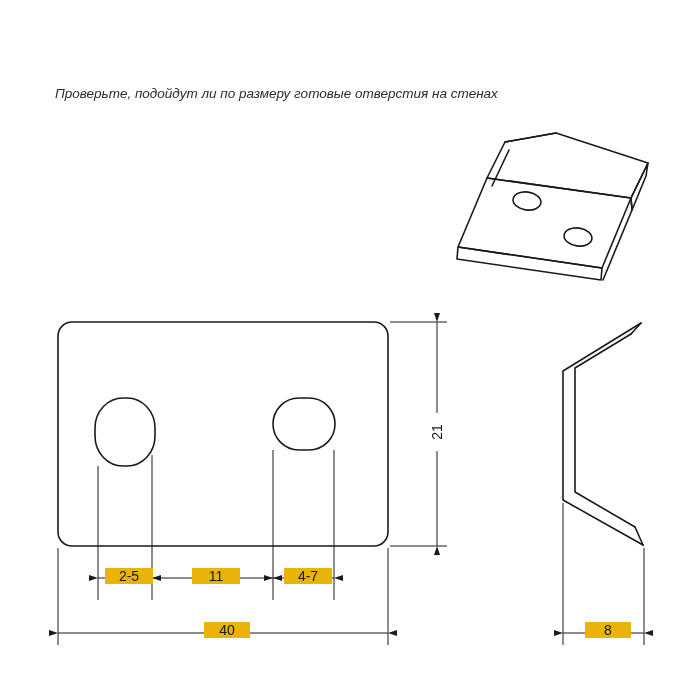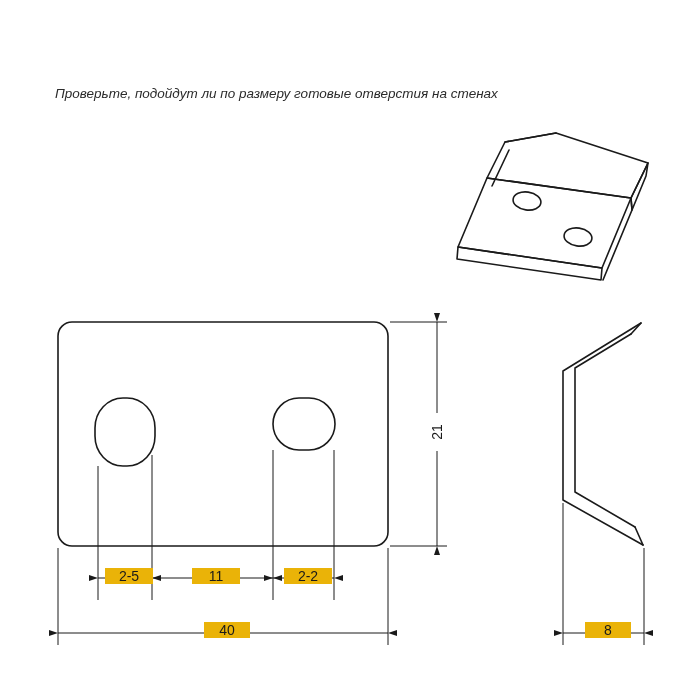--- a/index.html
+++ b/index.html
@@ -150,21 +150,21 @@
       <line x1="563" y1="503" x2="563" y2="645"></line>
       <line x1="644" y1="548" x2="644" y2="645"></line>
       <line x1="563" y1="633" x2="644" y2="633" marker-start="url(#arrL)" marker-end="url(#arrR)"></line>
     </g>
   </svg>
 
   <div class="dim-label" style="left:105px; top:568px; width:40px;">2-5</div>
 
   <div class="dim-label" style="left:192px; top:568px; width:40px;">11</div>
 
-  <div class="dim-label" style="left:284px; top:568px; width:40px;">2-2</div>
+  <div class="dim-label" style="left:284px; top:568px; width:40px;">4-7</div>
 
   <div class="dim-label" style="left:204px; top:622px; width:38px;">40</div>
 
   <div class="dim-vert" style="left:418px; top:420px; width:38px;">21</div>
 
   <div class="dim-label" style="left:585px; top:622px; width:38px;">8</div>
 
 </div>
 
 </body></html>

